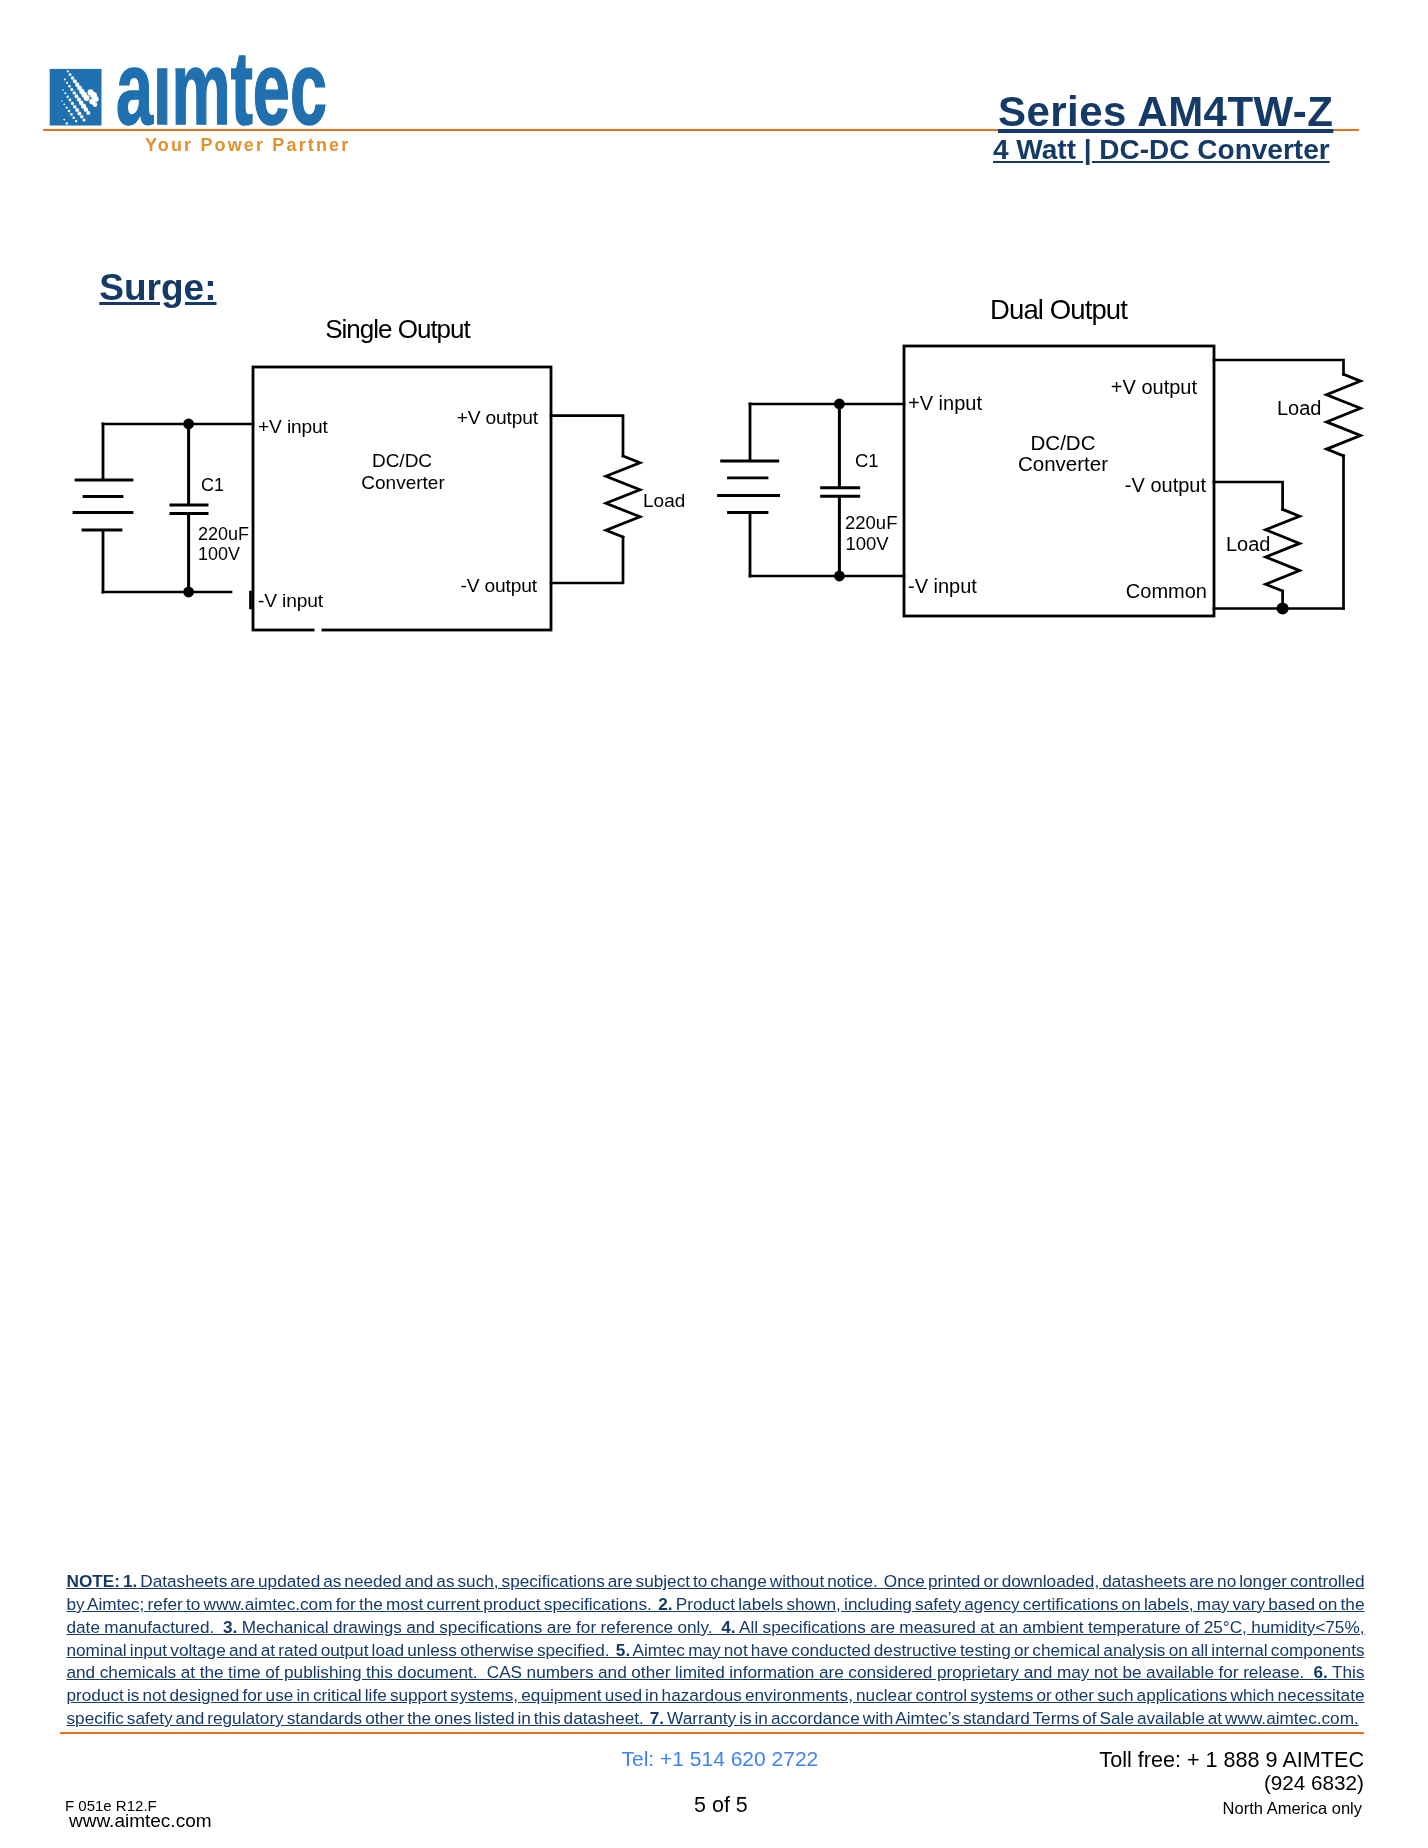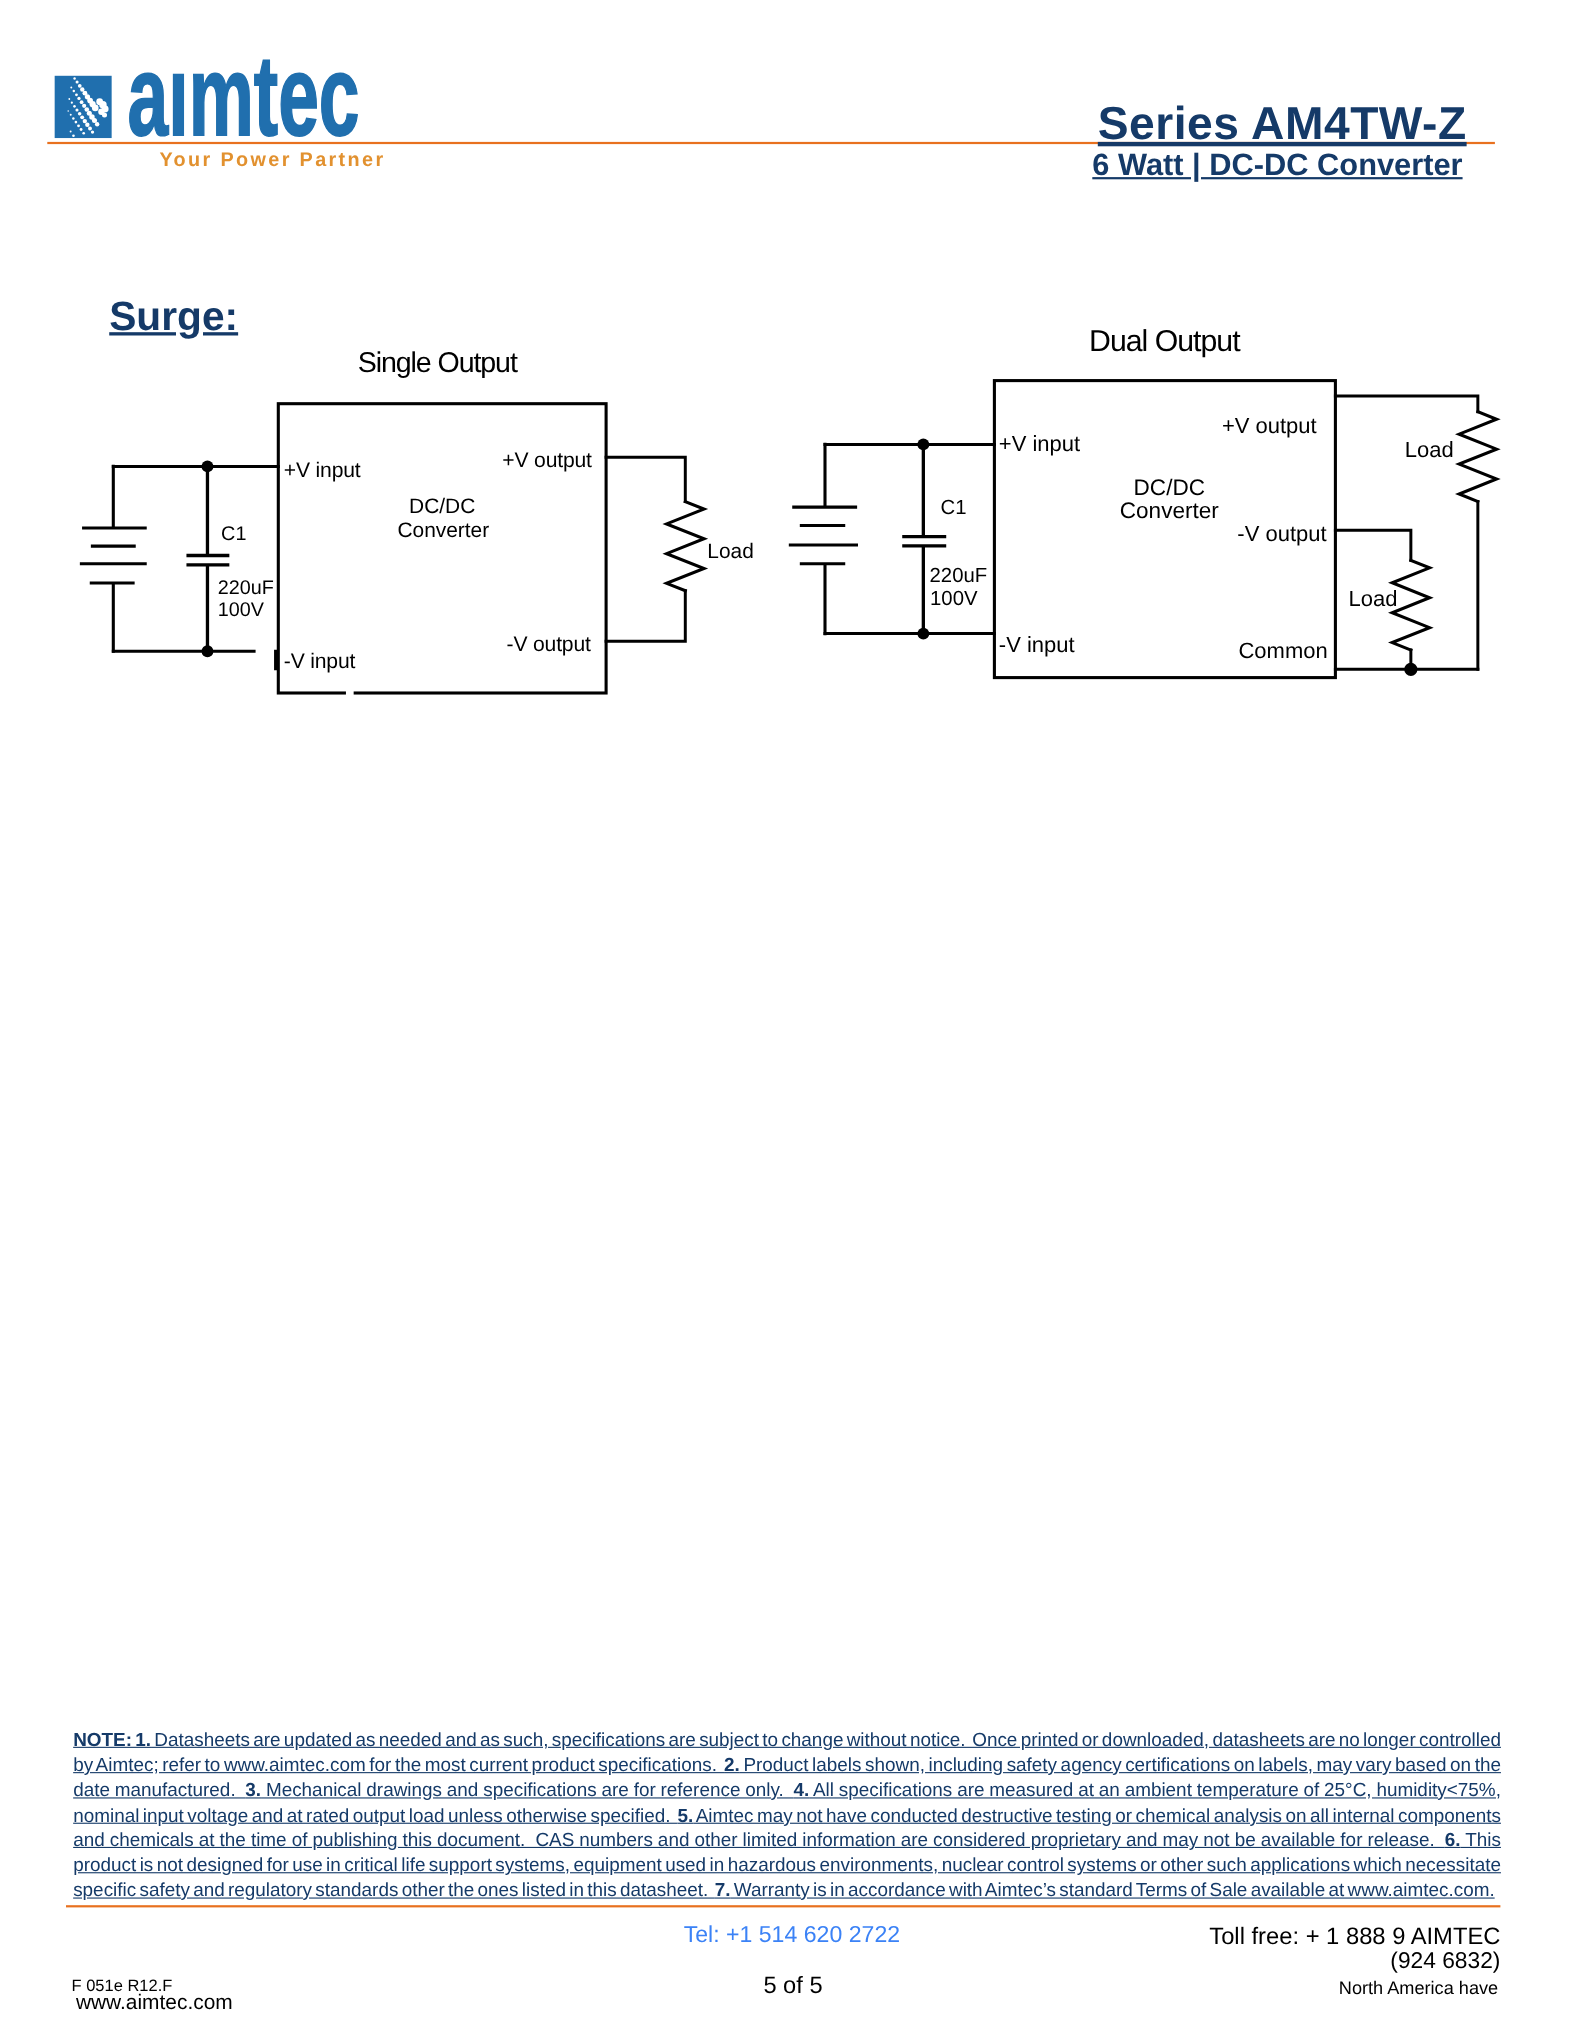--- a/index.html
+++ b/index.html
@@ -65,21 +65,21 @@
      font-size:104px;font-weight:bold;color:#206FAE;-webkit-text-stroke:1.6px #206FAE;
      transform:scaleX(0.64);transform-origin:left top;">aımtec</div>
 
 <div class="abs" style="left:42.7px;top:128.7px;width:1316px;height:2.6px;background:#E8711F;"></div>
 
 <div class="abs" style="left:117px;top:135px;font-size:18px;font-weight:bold;
      color:#E2912F;letter-spacing:2.15px;margin-left:28px;">Your Power Partner</div>
 
 <div class="abs navy" style="left:998px;top:87.6px;font-size:42px;font-weight:bold;letter-spacing:0.45px;">Series AM4TW-Z</div>
 
-<div class="abs navy" style="left:993px;top:133.7px;font-size:28px;font-weight:bold;">6 Watt | DC-DC Converter</div>
+<div class="abs navy" style="left:993px;top:133.7px;font-size:28px;font-weight:bold;">4 Watt | DC-DC Converter</div>
 
 <div class="abs navy" style="left:70.3px;top:267px;font-size:37px;font-weight:bold;margin-left:29px;">Surge:</div>
 
 <svg class="abs" style="left:0;top:0;" width="1428" height="700" viewBox="0 0 1428 700">
   <g fill="none" stroke="#000000" stroke-width="2.7" stroke-linecap="square">
 
     <rect x="253" y="367" width="298" height="263" stroke-width="2.8"></rect>
 
     <path d="M103,424 H253"></path>
 
@@ -192,13 +192,13 @@
 <div class="abs" style="left:621.5px;top:1746.7px;font-size:21px;color:#3b82f6;">Tel: +1 514 620 2722</div>
 
 <div class="abs" style="left:1000px;top:1746.7px;width:364px;text-align:right;font-size:21.6px;color:#000;">Toll free: + 1 888 9 AIMTEC</div>
 
 <div class="abs" style="left:1000px;top:1771.2px;width:364px;text-align:right;font-size:20.7px;color:#000;">(924 6832)</div>
 
 <div class="abs" style="left:65px;top:1797.4px;font-size:15px;color:#000000;">F 051e R12.F</div>
 
 <div class="abs" style="left:694px;top:1793.4px;font-size:21.5px;color:#000;">5 of 5</div>
 
-<div class="abs" style="left:1000px;top:1798.5px;width:362px;text-align:right;font-size:16.5px;color:#000;">North America have</div>
+<div class="abs" style="left:1000px;top:1798.5px;width:362px;text-align:right;font-size:16.5px;color:#000;">North America only</div>
 
 </body></html>

